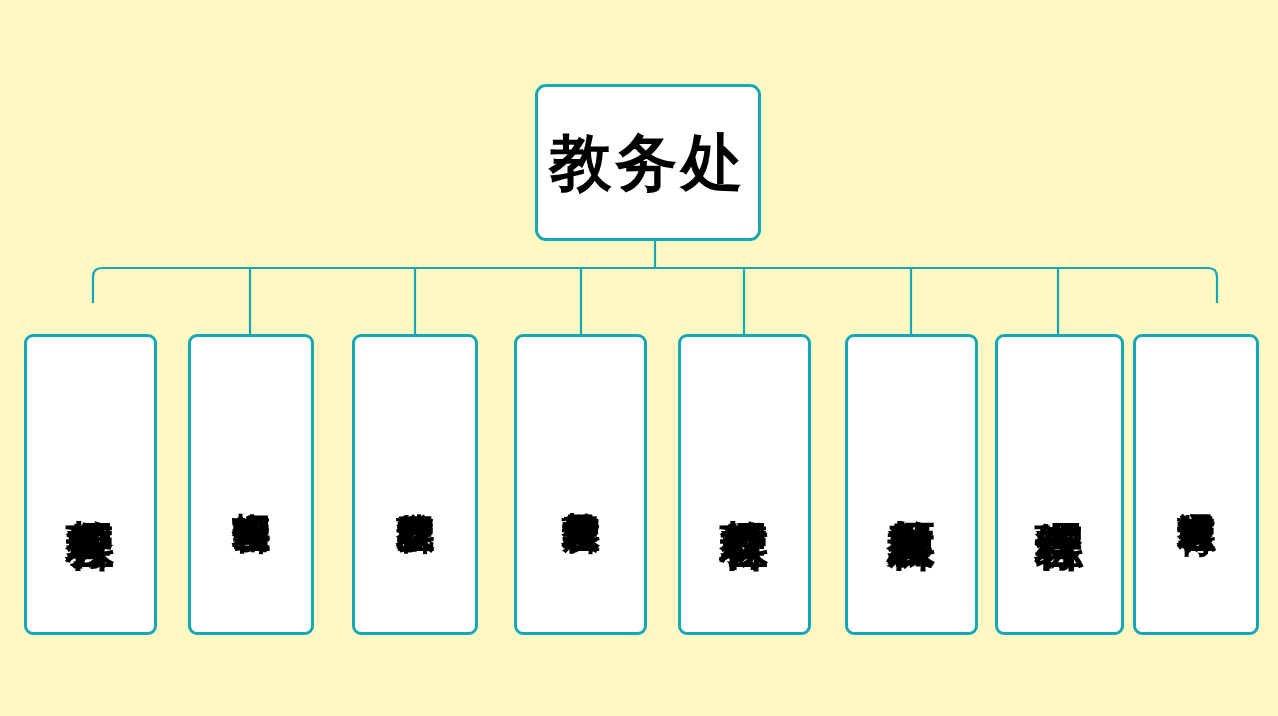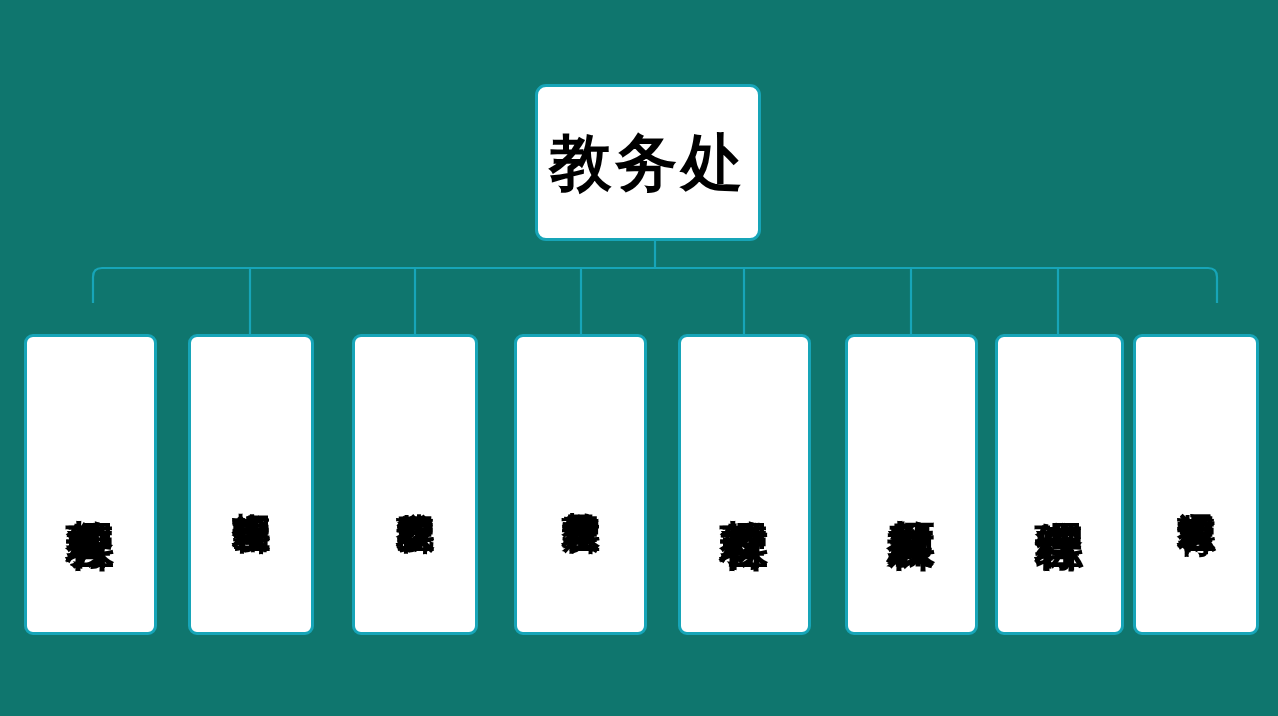--- a/index.html
+++ b/index.html
@@ -4,21 +4,21 @@
 <style>
   html, body {
     margin: 0;
     padding: 0;
     background: #ffffff;
   }
   #canvas {
     position: relative;
     width: 1278px;
     height: 716px;
-    background: #0f766e;
+    background: #fef9c3;
     overflow: hidden;
     font-family: "DejaVu Serif", "Liberation Serif", serif;
   }
   .connector-layer {
     position: absolute;
     left: 0;
     top: 0;
     width: 1278px;
     height: 716px;
     pointer-events: none;

